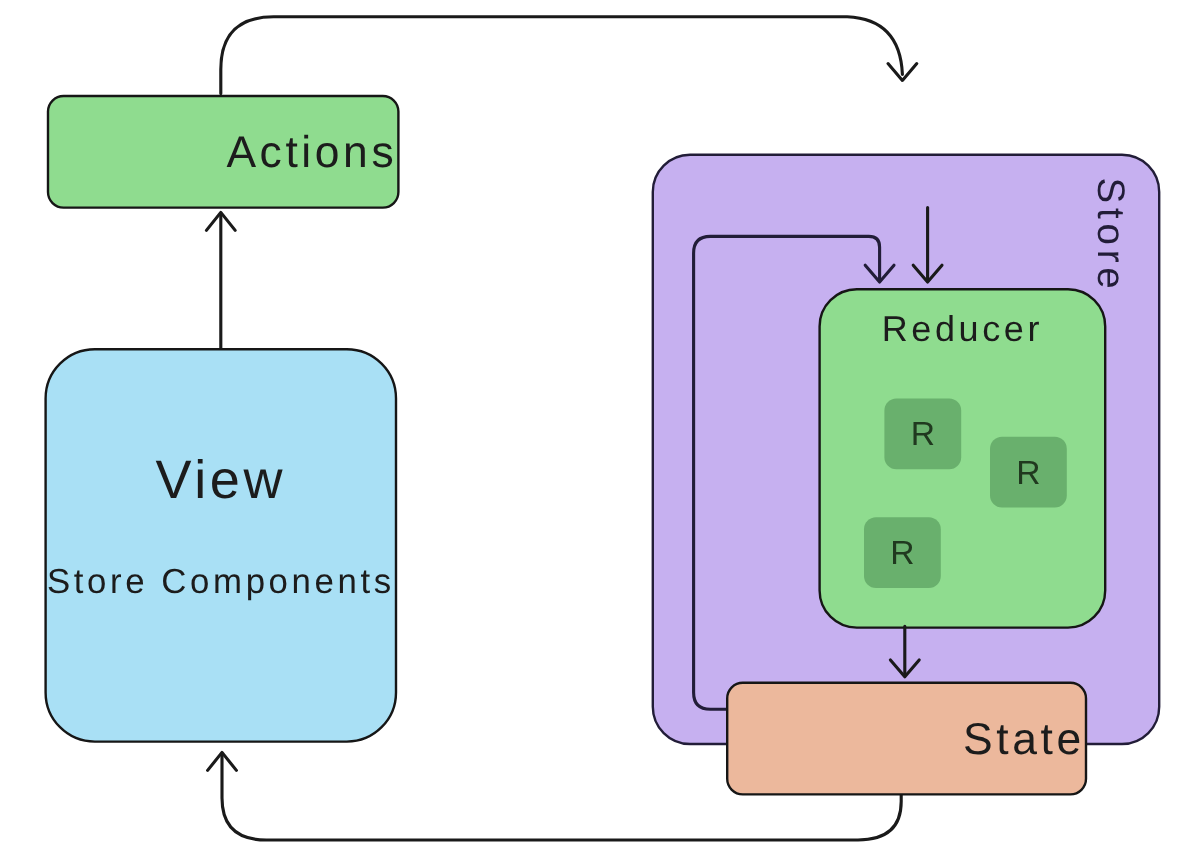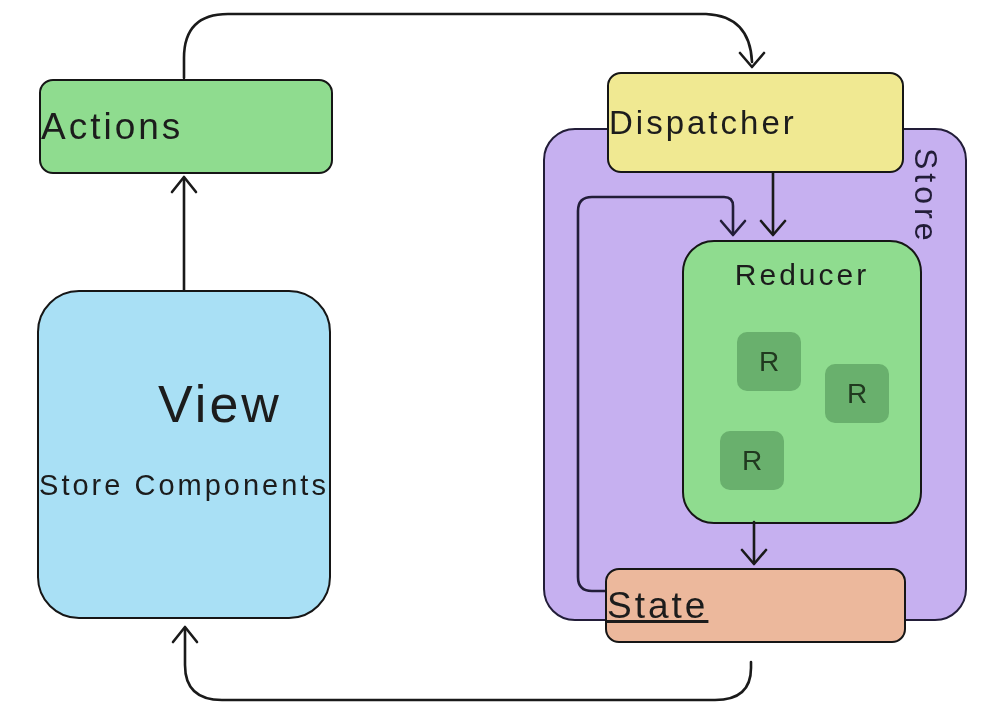--- a/index.html
+++ b/index.html
@@ -7,36 +7,36 @@
     position:relative;
     width:1000px;height:714px;
     background:#ffffff;
     font-family:"Liberation Sans", sans-serif;
     overflow:hidden;
   }
   .wires{position:absolute;left:0;top:0;z-index:3;pointer-events:none;}
   .node{
     position:absolute;
     box-sizing:border-box;
-    display:flex;align-items:center;justify-content:flex-start;
+    display:flex;align-items:center;justify-content:flex-end;
     color:#1c1c1c;
   }
   .lbl{letter-spacing:3px;font-weight:400;color:#1c1c1c;}
 
   .actions{
     left:39px;top:79px;width:294px;height:95px;
     background:#8FDC8F;border:2.5px solid #161616;border-radius:14px;
     z-index:4;font-size:37px;
   }
   .view{
     left:37px;top:290px;width:294px;height:329px;
     background:#A9E0F5;border:2.5px solid #161616;border-radius:42px;
     z-index:4;display:block;
   }
-  .view-title{position:absolute;left:0;top:82px;width:100%;text-align:center;font-size:52px;padding-left:36px;}
+  .view-title{position:absolute;left:0;top:82px;width:100%;text-align:center;font-size:45px;}
   .view-subtitle{position:absolute;left:0;top:174px;width:100%;text-align:center;font-size:29px;line-height:1.35;}
 
   .store{
     left:543px;top:128px;width:424px;height:493px;
     background:#C6B0F0;border:2.5px solid #221D38;border-radius:32px;
     z-index:1;display:block;
   }
   .store-label{
     position:absolute;left:362px;top:18px;
     writing-mode:vertical-rl;text-orientation:mixed;
@@ -56,23 +56,23 @@
   .chip{
     position:absolute;width:64px;height:59px;border-radius:10px;
     background:#69B06D;display:flex;align-items:center;justify-content:center;
     font-size:28px;color:#20391f;letter-spacing:0;
   }
   .chip1{left:53px;top:90px;}
   .chip2{left:141px;top:122px;}
   .chip3{left:36px;top:189px;}
 
   .state{
-    left:605px;top:568px;width:301px;height:75px;
+    left:605px;top:568px;width:301px;height:95px;
     background:#ECB89C;border:2.5px solid #161616;border-radius:14px;
-    z-index:4;font-size:37px;text-decoration:underline;
+    z-index:4;font-size:37px;
   }
 </style>
 </head>
 <body>
 
 <div class="canvas">
 
   <svg class="wires" width="1000" height="714" viewBox="0 0 1000 714">
     <g fill="none" stroke="#1a1a1a" stroke-width="2.6" stroke-linecap="round" stroke-linejoin="round">
 
@@ -121,21 +121,18 @@
 
   <div class="node actions">
     <span class="lbl">Actions</span>
   </div>
 
   <div class="node view">
     <div class="view-title lbl">View</div>
     <div class="view-subtitle lbl">Store Components</div>
   </div>
 
-  <div class="node dispatcher">
-    <span class="lbl">Dispatcher</span>
-  </div>
 
   <div class="node state">
     <span class="lbl">State</span>
   </div>
 
 </div>
 
 </body></html>

